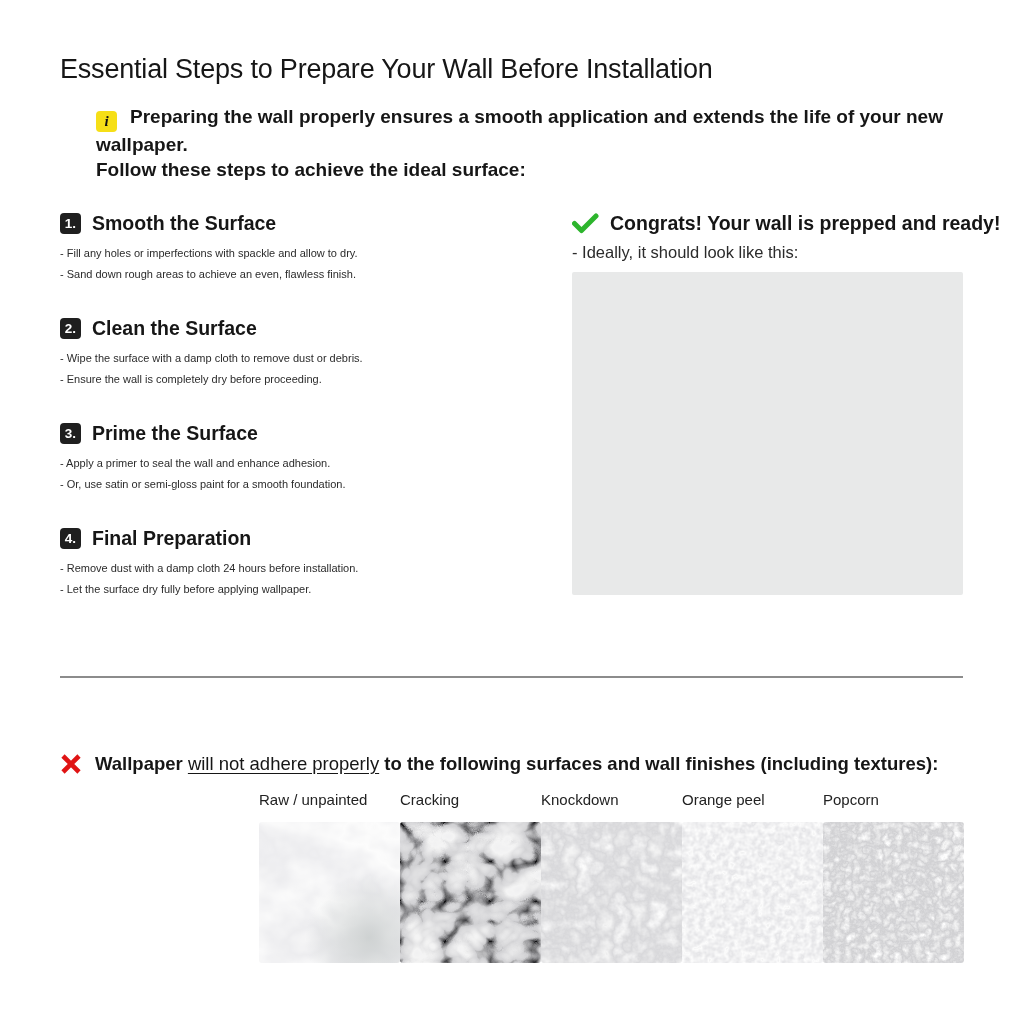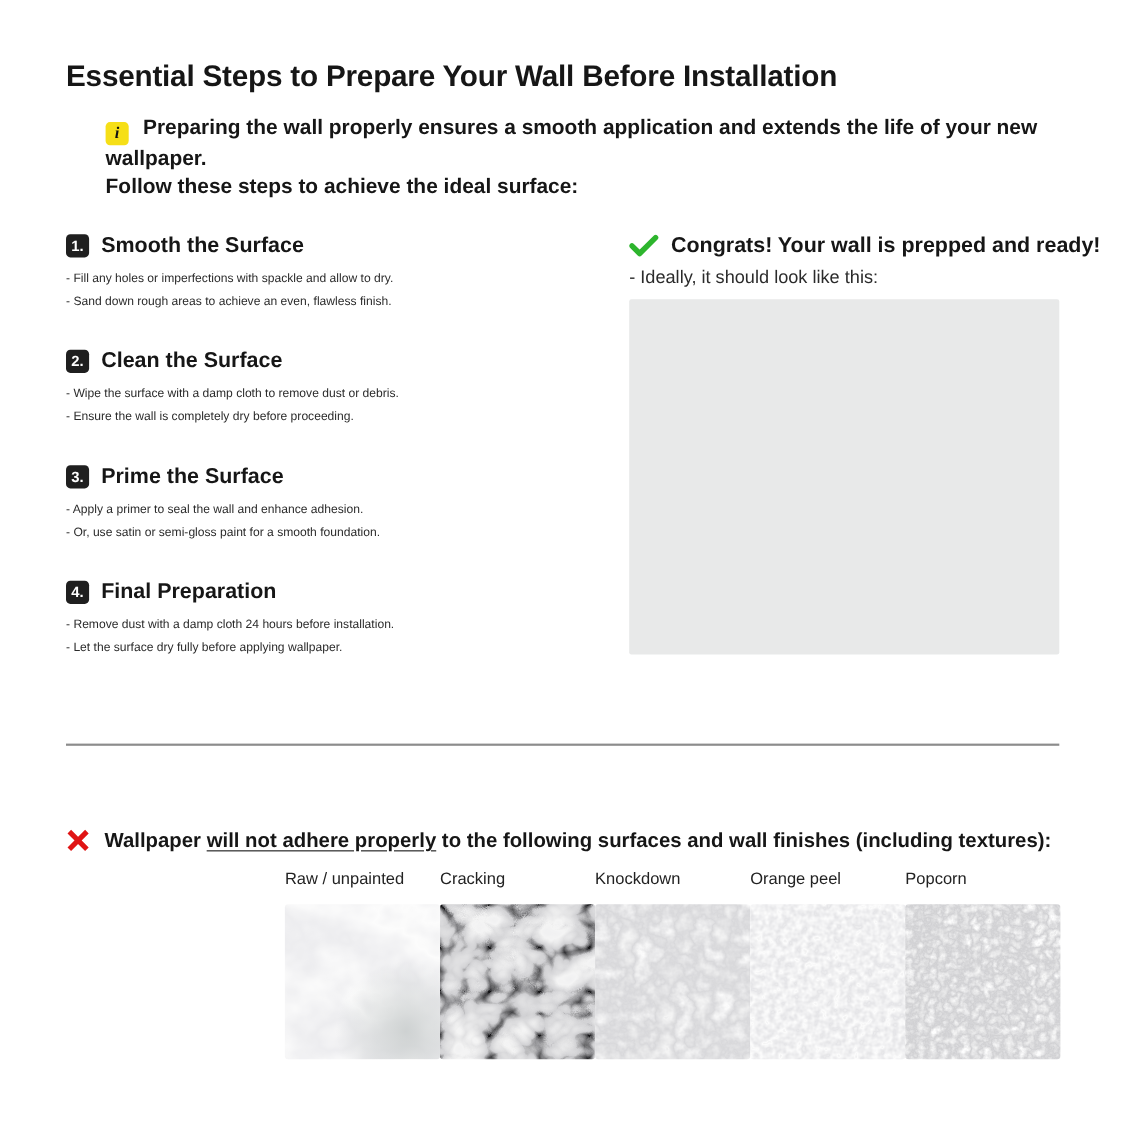--- a/index.html
+++ b/index.html
@@ -9,21 +9,21 @@
     color: #1d1d1d;
   }
   .page {
     position: relative;
     width: 1024px; height: 1024px;
     background: #ffffff;
     overflow: hidden;
   }
   .page-title {
     position: absolute; left: 60px; top: 54px;
-    font-size: 27px; font-weight: 700; letter-spacing: -0.2px;
+    font-size: 27px; font-weight: 400; letter-spacing: -0.2px;
     color: #161616; margin: 0;
   }
   .intro {
     position: absolute; left: 60px; top: 104px;
     width: 910px; font-size: 19px; font-weight: 600;
     line-height: 25px; color: #161616; margin-left: 36px;
   }
   .info-icon {
     display: inline-flex; align-items: center; justify-content: center;
     width: 21px; height: 21px;
@@ -60,21 +60,21 @@
     width: 903px; height: 2px;
     background: var(--divider-gray, #8c8c8c);
   }
   .warning {
     position: absolute; left: 60px; top: 753px;
     display: flex; align-items: center;
     font-size: 18.5px; font-weight: 600; color: #161616;
     white-space: nowrap;
   }
   .cross-icon { flex: none; margin-right: 13px; display: block; }
-  .warn-em { text-decoration: underline; font-weight: 700; text-underline-offset: 3px; }
+  .warn-em { text-decoration: underline; font-weight: 400; text-underline-offset: 3px; }
   .textures {
     position: absolute; left: 60px; top: 790px;
     width: 904px; display: flex; justify-content: flex-end;
   }
   .tex-cell { width: 141px; }
   .tex-label {
     font-size: 15px; color: #222; line-height: 19px;
     margin-bottom: 13px; white-space: nowrap;
   }
   .thumb {

